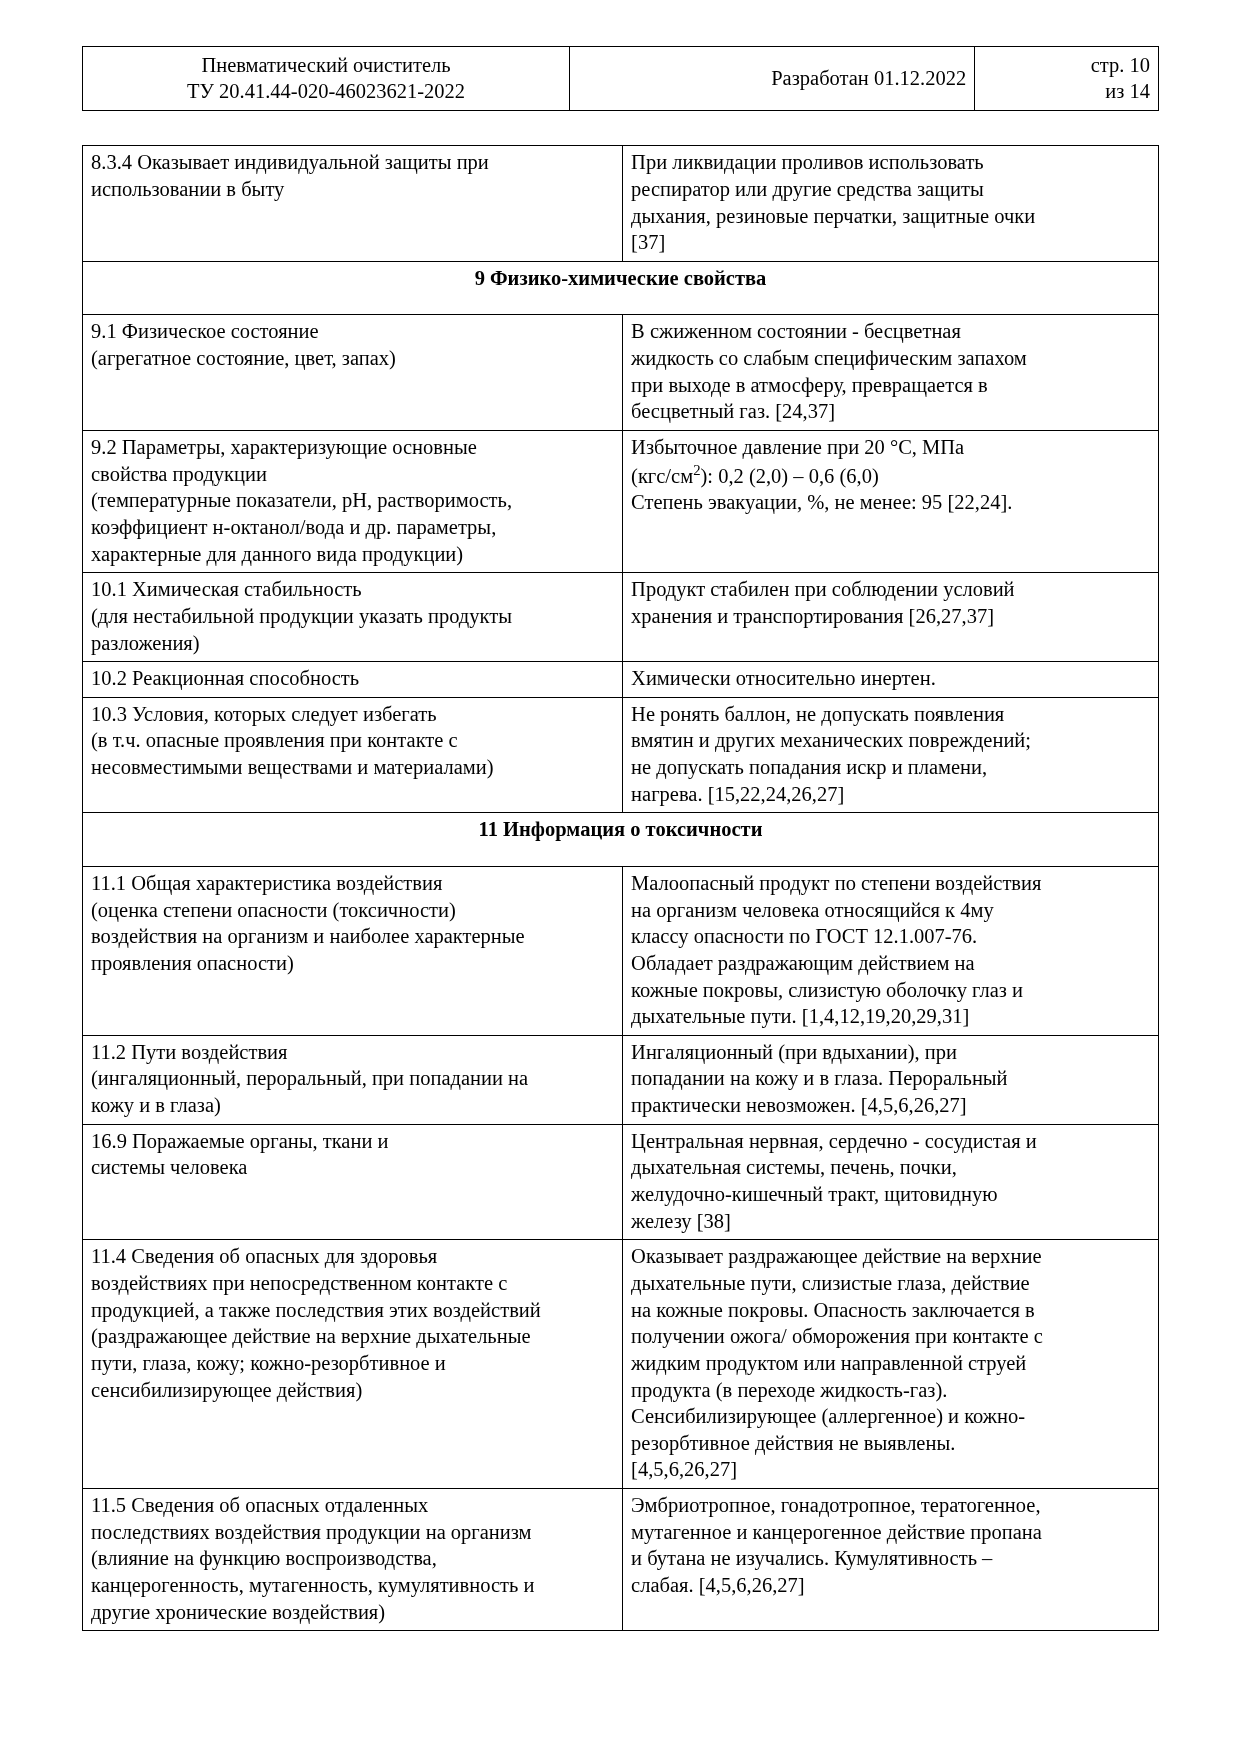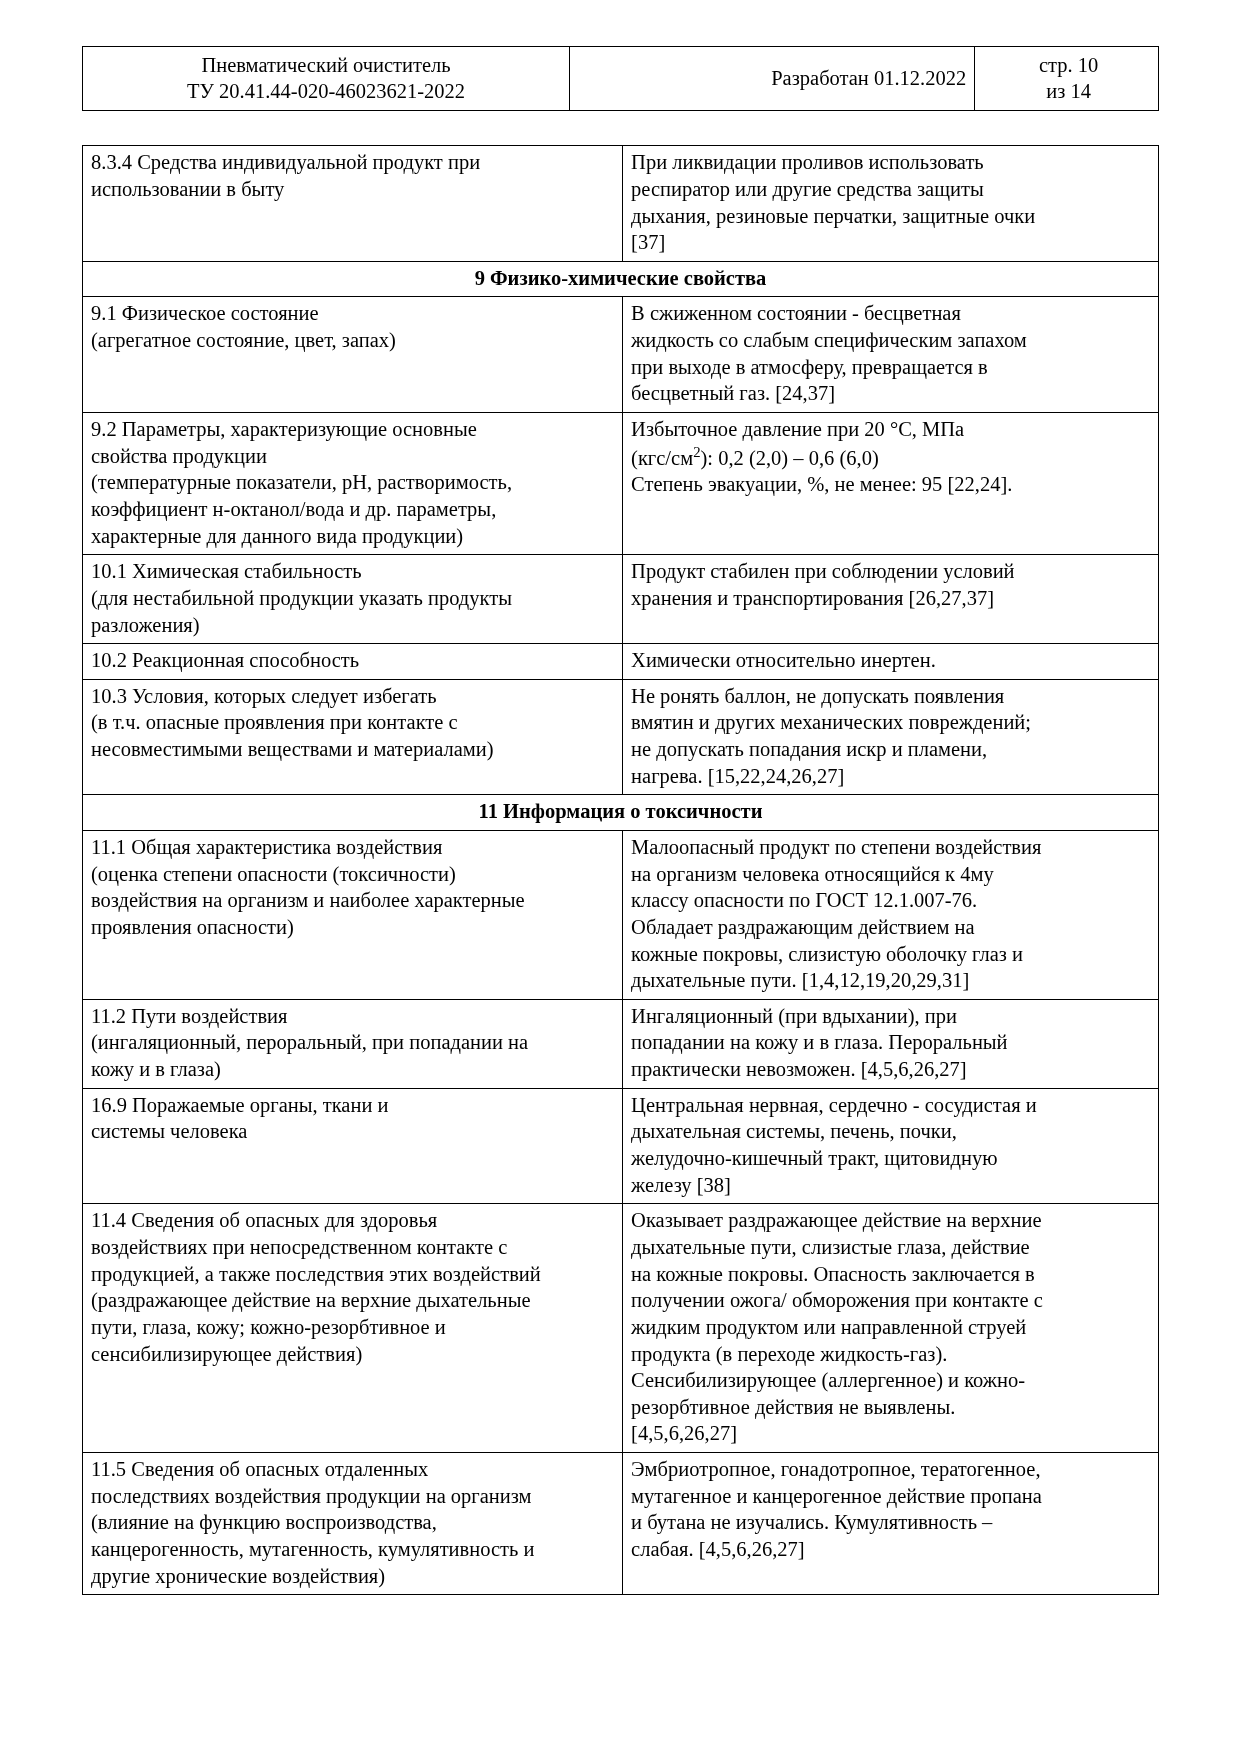--- a/index.html
+++ b/index.html
@@ -39,36 +39,36 @@
     width: 46%;
     text-align: center;
   }
   .hdr-mid {
     width: 38%;
     text-align: right;
     vertical-align: middle !important;
   }
   .hdr-right {
     width: 16%;
-    text-align: center;
+    text-align: right;
     padding-left: 12px !important;
   }
   .main-table td {
     border: 1px solid #000;
     padding: 3px 8px 5px 8px;
     font-size: 20.5px;
     line-height: 1.30;
     vertical-align: top;
   }
   .col-left { width: 50.2%; }
   .col-right { width: 49.8%; }
   .section-row td {
     text-align: center;
     font-weight: bold;
-    padding: 3px 8px 5px 8px;
+    padding: 3px 8px 23px 8px;
   }
   .line { display: block; white-space: pre-wrap; }
   sub { font-size: 0.72em; vertical-align: sub; }
   sup { font-size: 0.72em; vertical-align: super; }
 </style>
 </head>
 <body>
 
 <div class="page">
 
@@ -85,21 +85,21 @@
         <span class="line">из 14</span>
       </td>
     </tr>
   </tbody>
     </table>
 
   <table class="main-table">
     <tbody id="rows-body">
         <tr>
           <td class="col-left">
-            <span class="line">8.3.4 Средства индивидуальной продукт при</span>
+            <span class="line">8.3.4 Оказывает индивидуальной защиты при</span>
             <span class="line">использовании в быту</span>
           </td>
           <td class="col-right">
             <span class="line">При ликвидации проливов использовать</span>
             <span class="line">респиратор или другие средства защиты</span>
             <span class="line">дыхания, резиновые перчатки, защитные очки</span>
             <span class="line">[37]</span>
           </td>
         </tr>
         <tr class="section-row">

